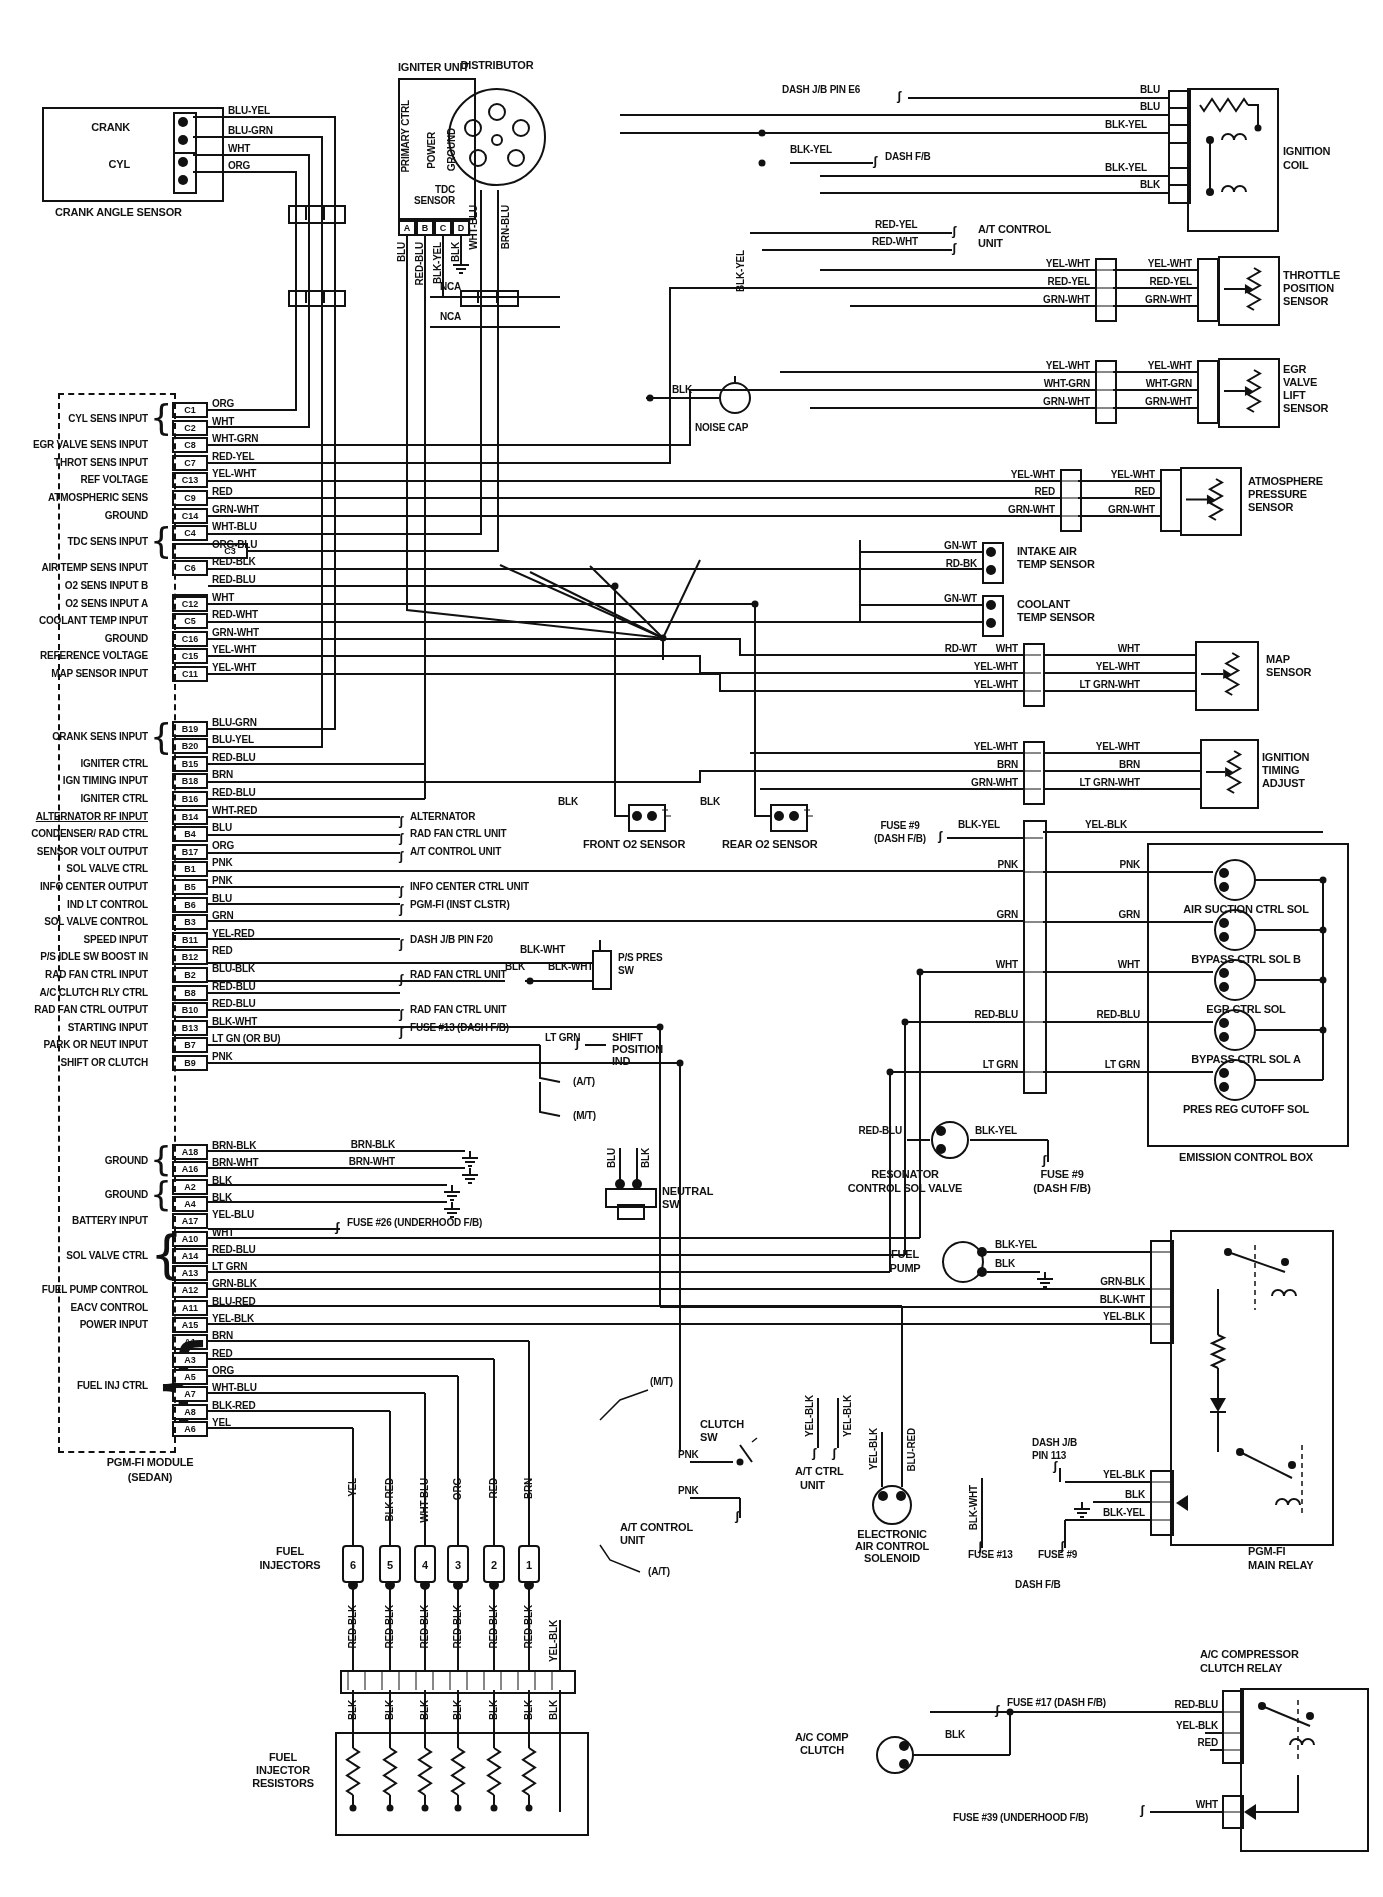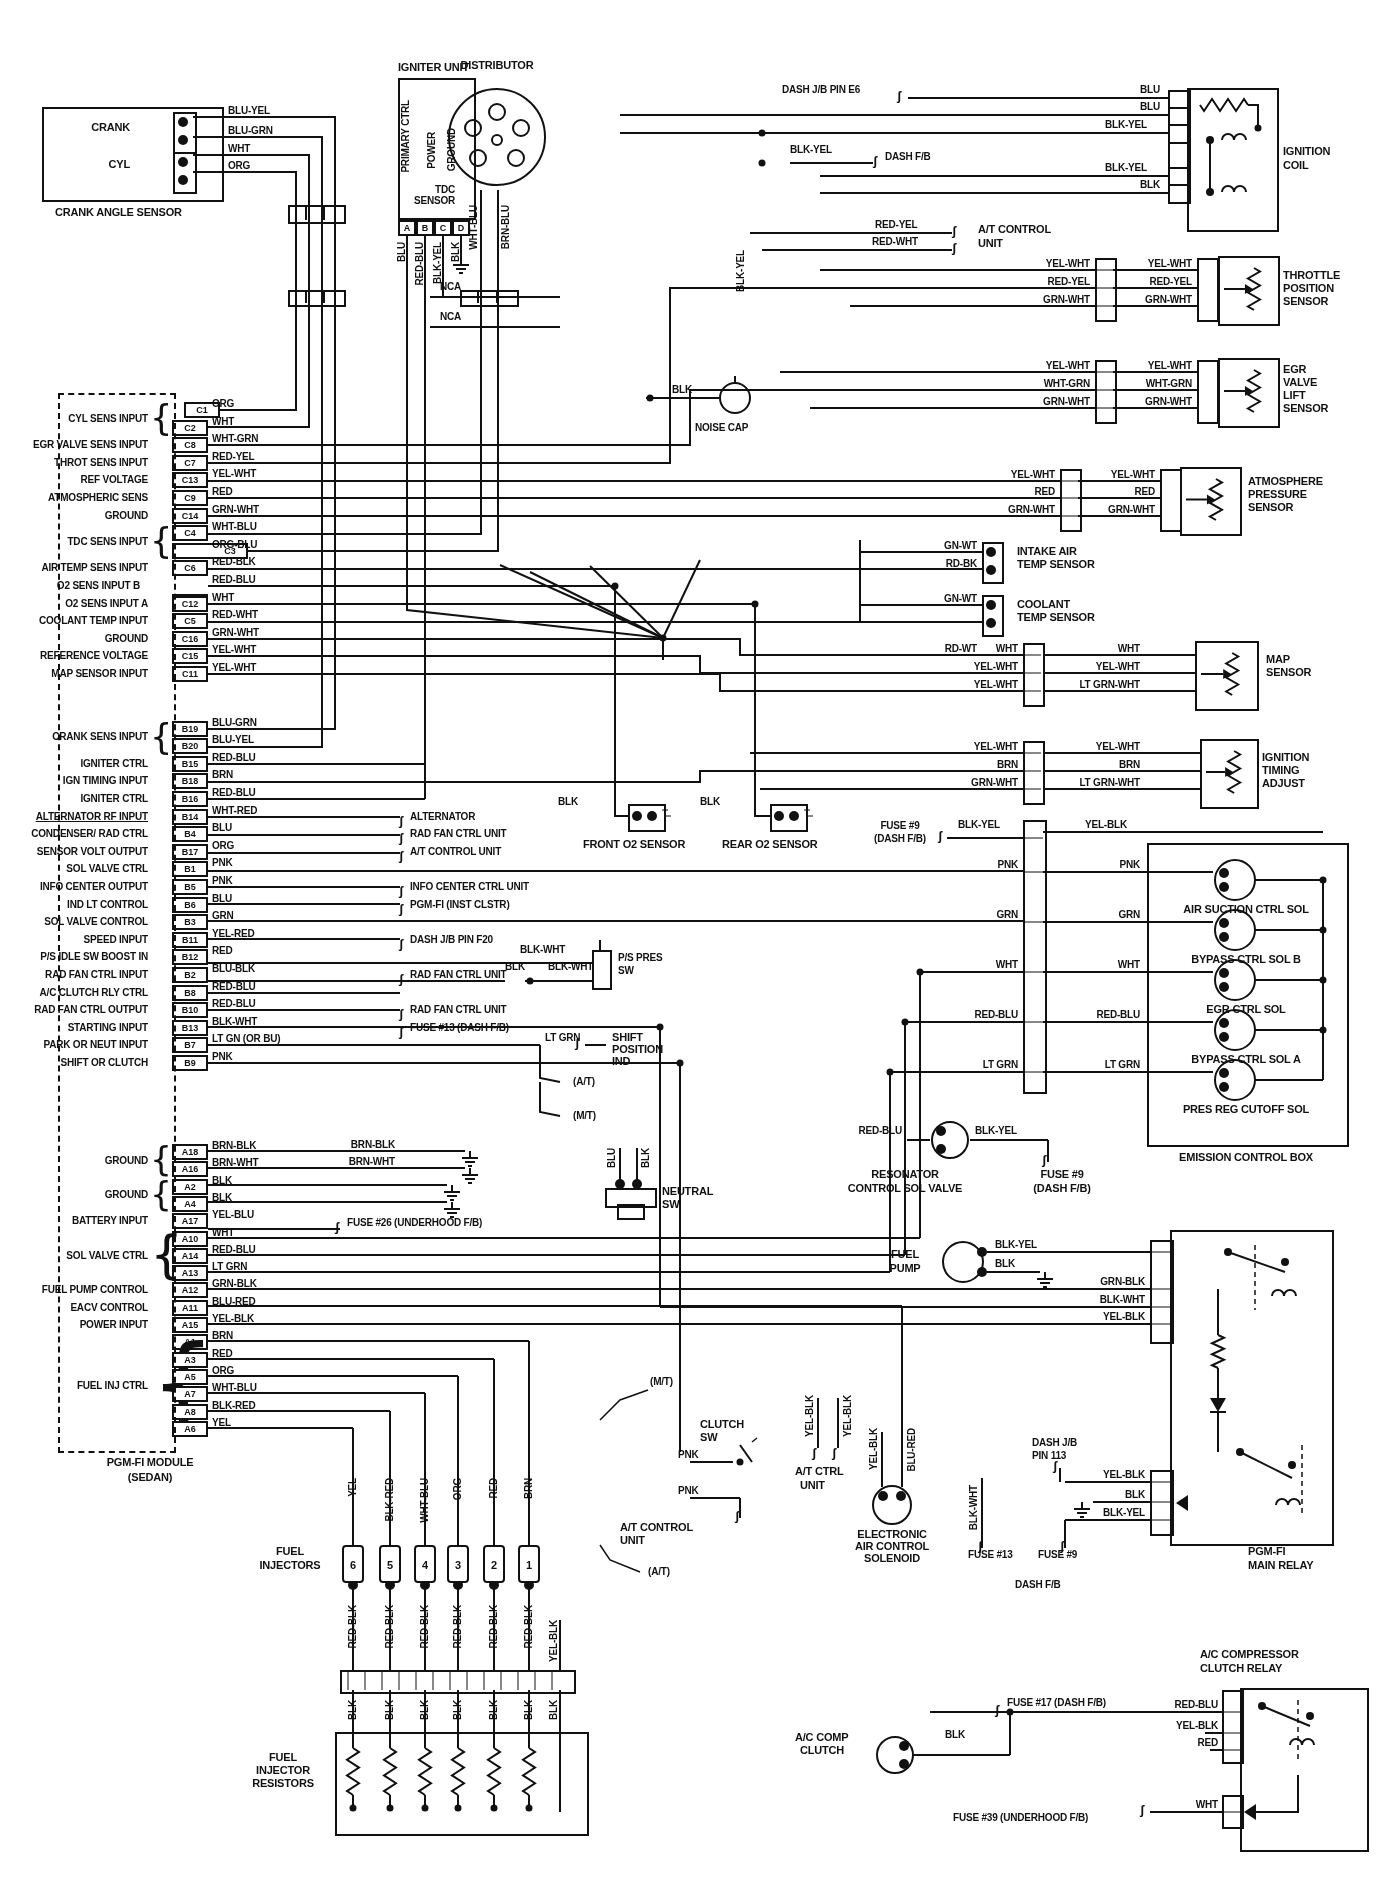--- a/index.html
+++ b/index.html
@@ -423,21 +423,21 @@
       <circle cx="904" cy="1746" r="5" fill="#111"></circle>
       <circle cx="904" cy="1764" r="5" fill="#111"></circle>
       <polyline points="1298,1700 1298,1760" fill="none" stroke="#111" stroke-width="1.5" stroke-dasharray="5,4"></polyline>
       <circle cx="1262" cy="1706" r="4" fill="#111"></circle>
       <circle cx="1310" cy="1716" r="4" fill="#111"></circle>
       <polyline points="1262,1706 1310,1726" fill="none" stroke="#111" stroke-width="2"></polyline>
       <path d="M1290 1745 a6 6 0 0 1 12 0 a6 6 0 0 1 12 0" fill="none" stroke="#111" stroke-width="2"></path>
       <polygon points="1256,1804 1256,1820 1244,1812" fill="#111"></polygon>
       <polyline points="1256,1812 1298,1812 1298,1775" fill="none" stroke="#111" stroke-width="2"></polyline>
     </svg>
-<div class="pincell" style="left: 172px; top: 402px; width: 32px; height: 12px; margin-left: 12px;">C1</div>
+<div class="pincell" style="left: 172px; top: 402px; width: 32px; height: 12px;">C1</div>
     <div class="lbl" style="left: 212px; top: 398px;">ORG</div>
     <div class="lbl r" style="left: 148px; top: 412.8px;">CYL SENS INPUT</div>
     <div class="brace" style="left: 150px; top: 400px; font-size: 35.2px; line-height: 35.2px; font-family: &quot;DejaVu Sans&quot;, sans-serif;">{</div>
     <div class="pincell" style="left: 172px; top: 419.6px; width: 32px; height: 12px;">C2</div>
     <div class="lbl" style="left: 212px; top: 415.6px;">WHT</div>
     <div class="pincell" style="left: 172px; top: 437.2px; width: 32px; height: 12px; text-align: center;">C8</div>
     <div class="lbl" style="left: 212px; top: 433.2px;">WHT-GRN</div>
     <div class="lbl r" style="left: 148px; top: 439.2px;">EGR VALVE SENS INPUT</div>
     <div class="pincell" style="left: 172px; top: 454.8px; width: 32px; height: 12px;">C7</div>
     <div class="lbl" style="left: 212px; top: 450.8px;">RED-YEL</div>
@@ -455,21 +455,21 @@
     <div class="lbl" style="left: 212px; top: 521.2px;">WHT-BLU</div>
     <div class="lbl r" style="left: 148px; top: 536px;">TDC SENS INPUT</div>
     <div class="brace" style="left: 150px; top: 523.2px; font-size: 35.2px; line-height: 35.2px; font-family: &quot;DejaVu Sans&quot;, sans-serif;">{</div>
     <div class="pincell" style="left: 172px; top: 542.8px; width: 32px; height: 12px; padding-left: 40px;">C3</div>
     <div class="lbl" style="left: 212px; top: 538.8px;">ORG-BLU</div>
     <div class="pincell" style="left: 172px; top: 560.4px; width: 32px; height: 12px;">C6</div>
     <div class="lbl" style="left: 212px; top: 556.4px;">RED-BLK</div>
     <div class="lbl r" style="left: 148px; top: 562.4px;">AIR TEMP SENS INPUT</div>
     <div class="pincell" style="left: 172px; top: 594px; width: 32px; height: 12px; font-style: italic;">C10</div>
     <div class="lbl" style="left: 212px; top: 574px;">RED-BLU</div>
-    <div class="lbl r" style="left: 140px; top: 580px;">O2 SENS INPUT B</div>
+    <div class="lbl r" style="left: 148px; top: 580px;">O2 SENS INPUT B</div>
     <div class="pincell" style="left: 172px; top: 595.6px; width: 32px; height: 12px;">C12</div>
     <div class="lbl" style="left: 212px; top: 591.6px;">WHT</div>
     <div class="lbl r" style="left: 148px; top: 597.6px;">O2 SENS INPUT A</div>
     <div class="pincell" style="left: 172px; top: 613.2px; width: 32px; height: 12px;">C5</div>
     <div class="lbl" style="left: 212px; top: 609.2px;">RED-WHT</div>
     <div class="lbl r" style="left: 148px; top: 615.2px;">COOLANT TEMP INPUT</div>
     <div class="pincell" style="left: 172px; top: 630.8px; width: 32px; height: 12px;">C16</div>
     <div class="lbl" style="left: 212px; top: 626.8px;">GRN-WHT</div>
     <div class="lbl r" style="left: 148px; top: 632.8px;">GROUND</div>
     <div class="pincell" style="left: 172px; top: 648.4px; width: 32px; height: 12px;">C15</div>

